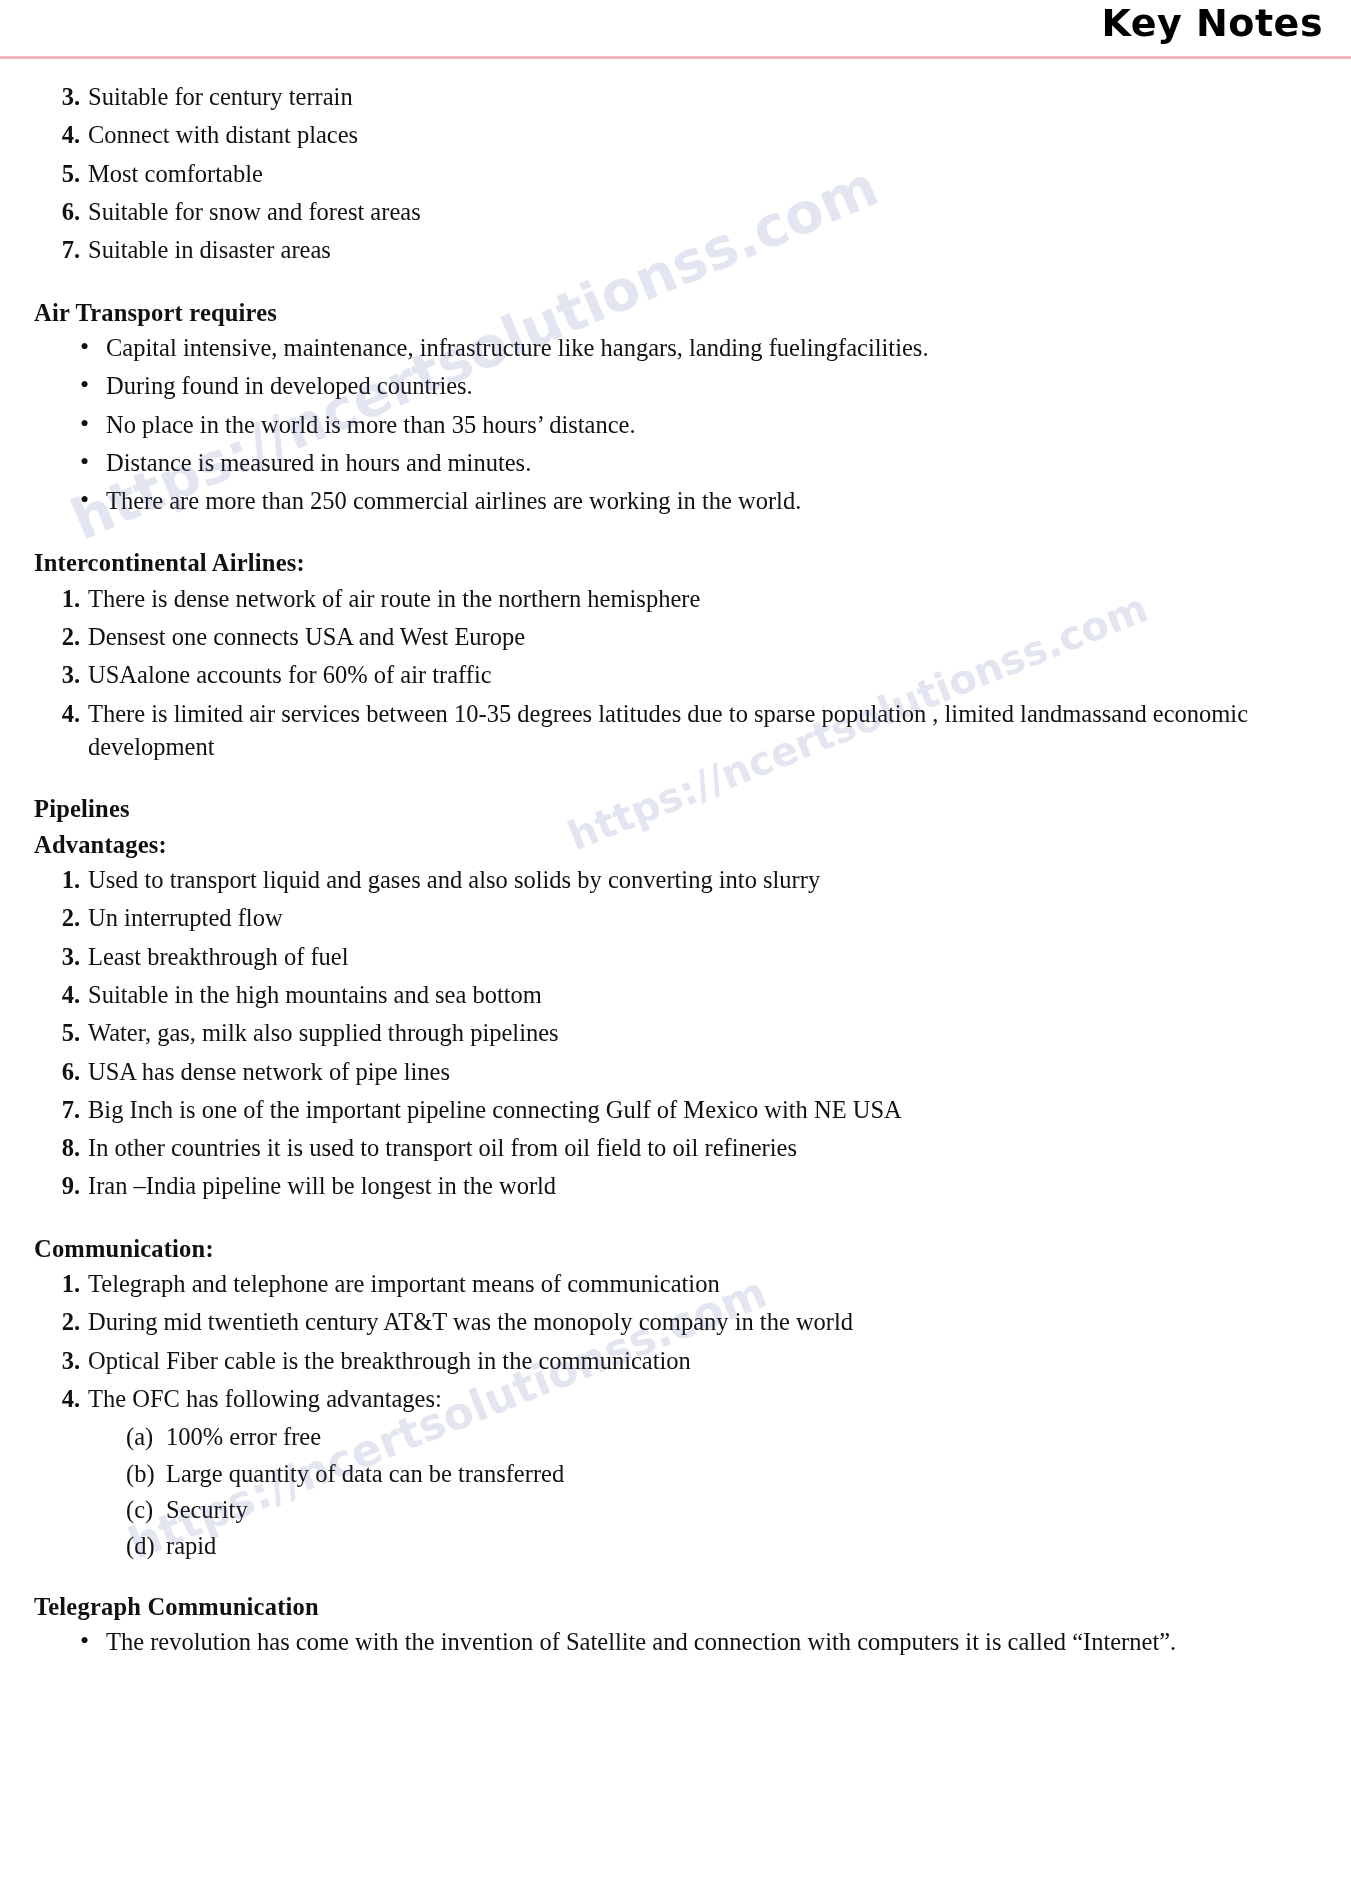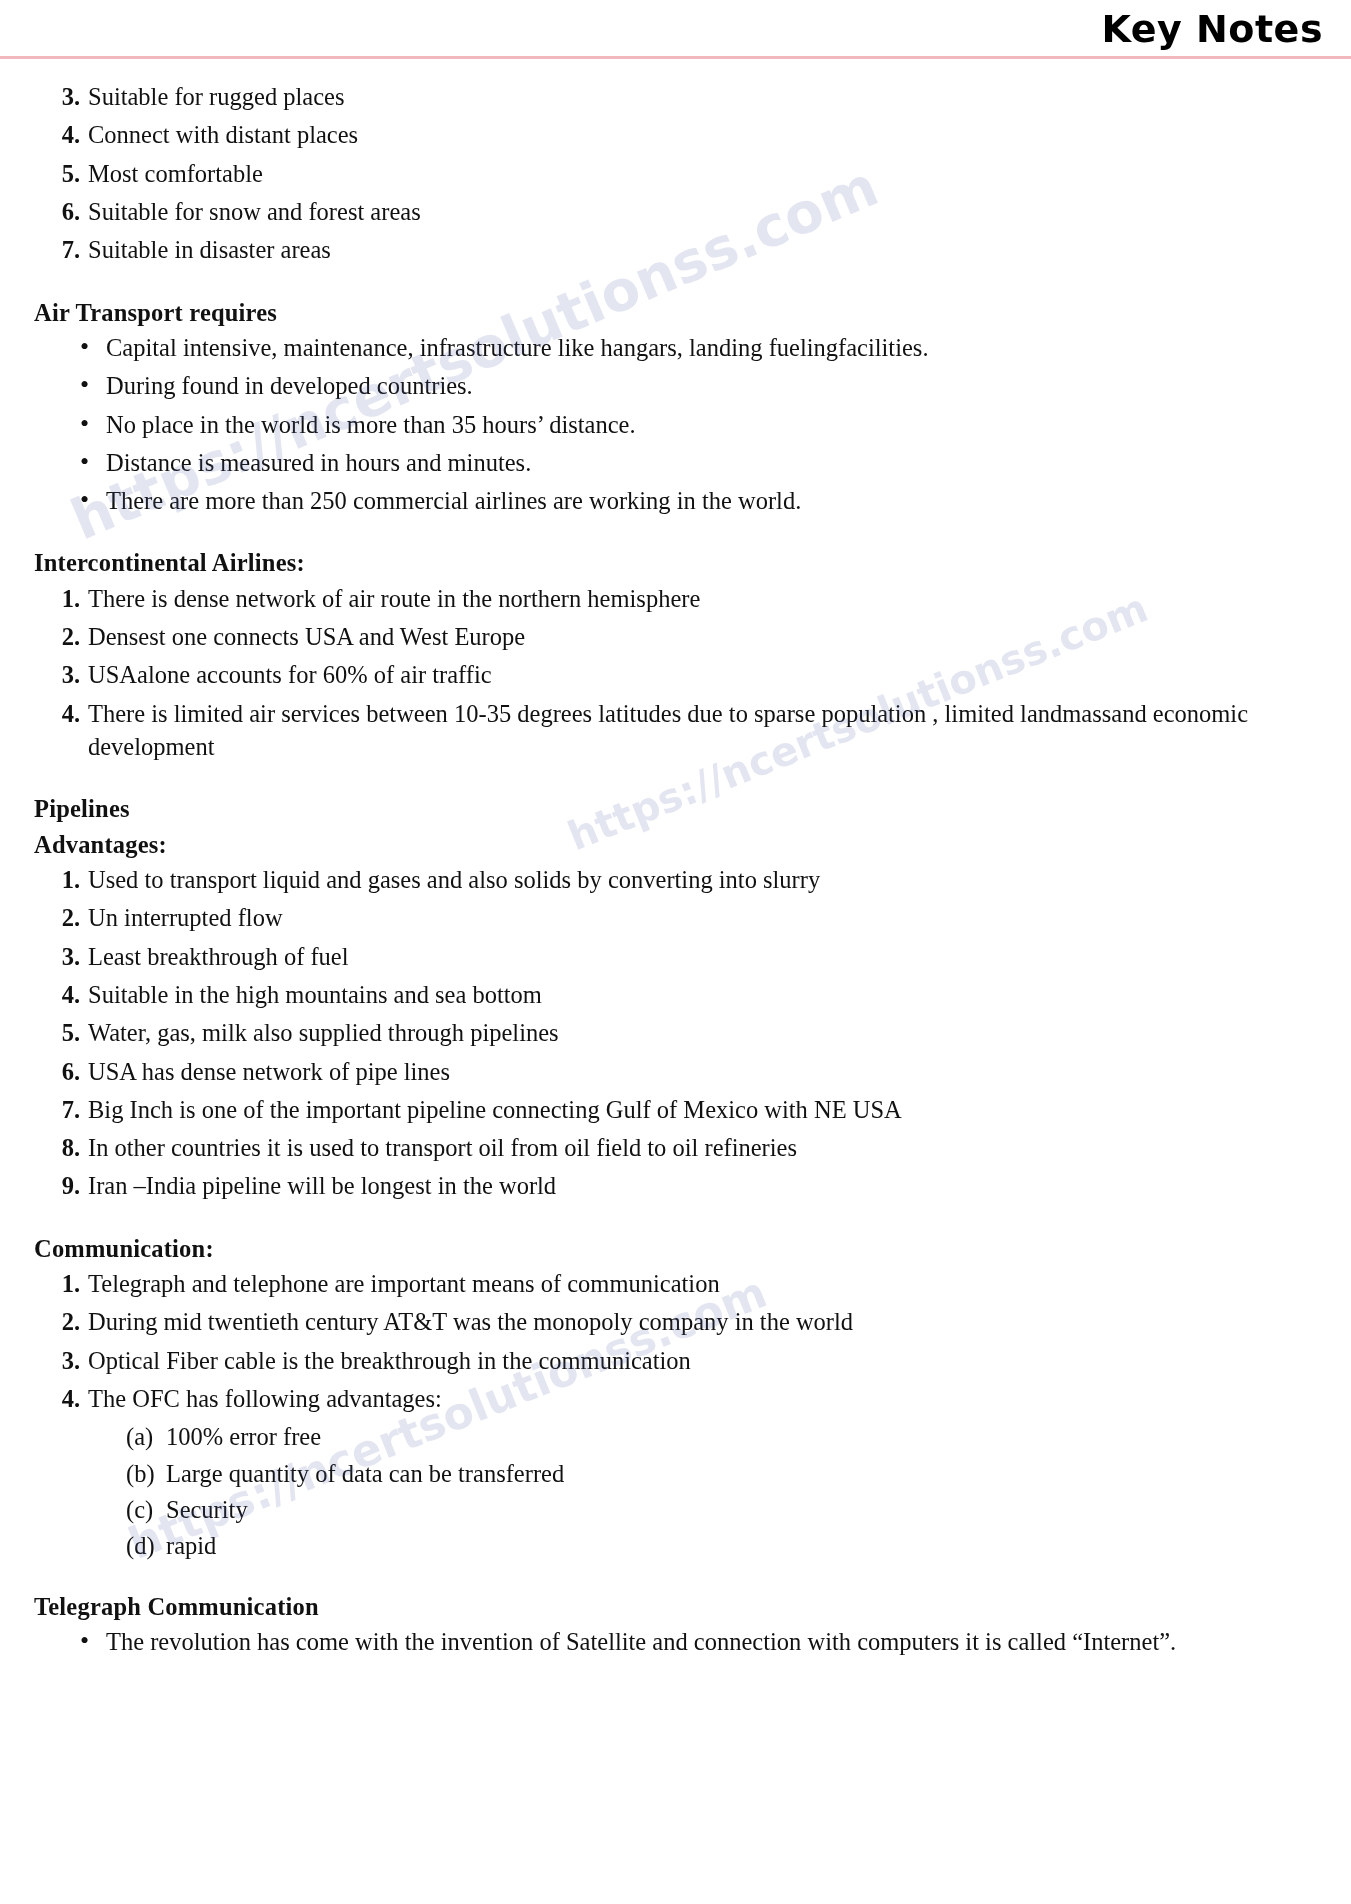--- a/index.html
+++ b/index.html
@@ -25,21 +25,21 @@
     align-items: flex-start;
     justify-content: flex-end;
   }
   .page-header .title {
     font-family: "DejaVu Sans", sans-serif;
     font-weight: bold;
     font-size: 38px;
     letter-spacing: 0.5px;
     color: #000000;
     line-height: 1;
-    padding-top: 10px;
+    padding-top: 4px;
   }
   .header-rule {
     position: absolute;
     left: 0;
     right: 0;
     top: 56px;
     height: 3px;
     background: #f2b8bd;
   }
 
@@ -147,21 +147,21 @@
 
 <div class="content">
 
   <div class="wm wm1">https://ncertsolutionss.com</div>
   <div class="wm wm2">https://ncertsolutionss.com</div>
   <div class="wm wm3">https://ncertsolutionss.com</div>
 
   <ol class="num-list indent-1">
     <li>
       <span class="num">3.</span>
-      <span class="txt">Suitable for rugged places</span>
+      <span class="txt">Suitable for century terrain</span>
     </li>
     <li>
       <span class="num">4.</span>
       <span class="txt">Connect with distant places</span>
     </li>
     <li>
       <span class="num">5.</span>
       <span class="txt">Most comfortable</span>
     </li>
     <li>

